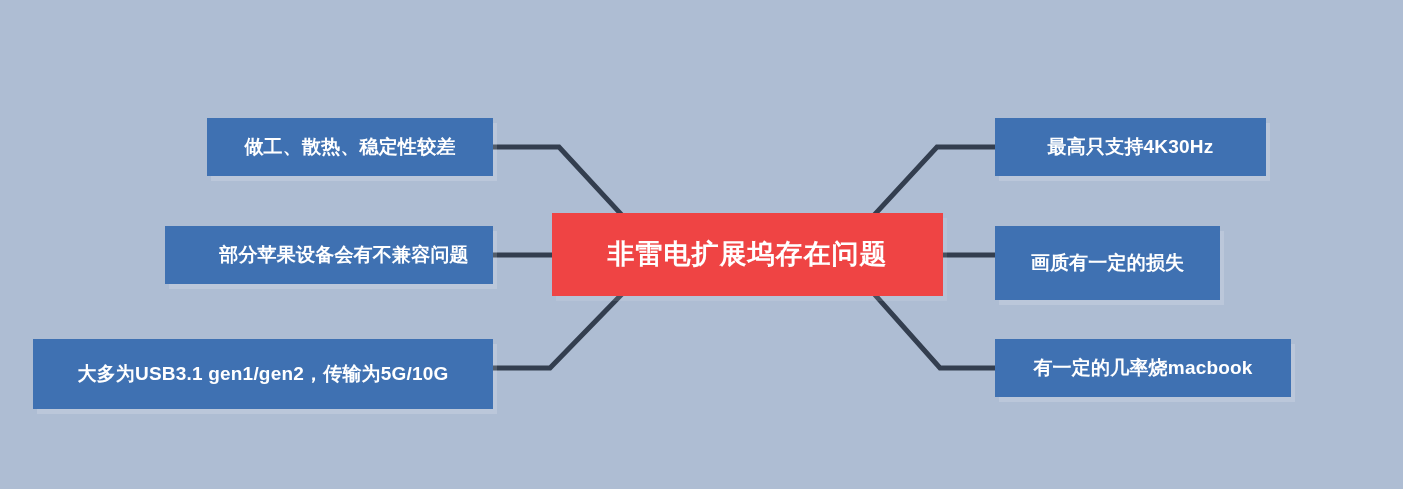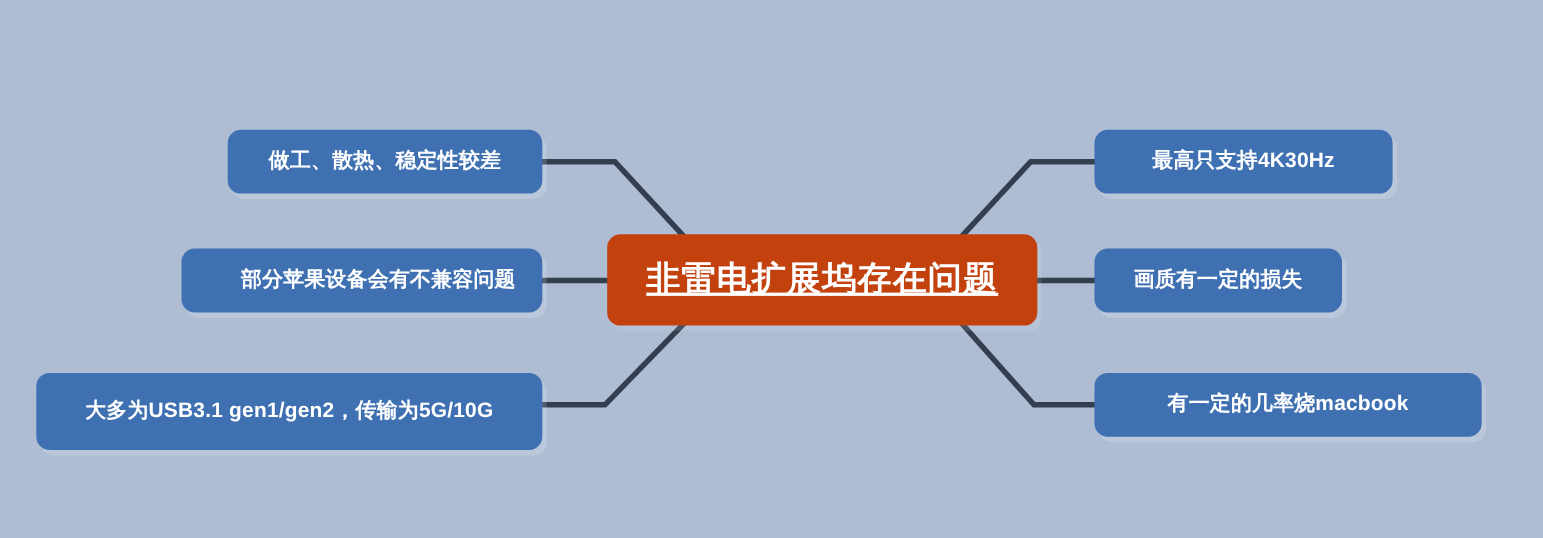--- a/index.html
+++ b/index.html
@@ -32,44 +32,42 @@
     box-sizing: border-box;
     display: flex;
     align-items: center;
     justify-content: center;
     color: #ffffff;
     font-weight: bold;
     letter-spacing: 0.2px;
     text-align: center;
     white-space: nowrap;
     line-height: 1.1;
-    border-radius: 12px;
   }
   .node.branch {
     background: #3f71b2;
     box-shadow: 4px 5px 0 rgba(255,255,255,0.16);
     font-size: 19px;
   }
   .node.center {
-    background: #c2410c;
+    background: #ef4444;
     box-shadow: 4px 5px 0 rgba(255,255,255,0.10);
-    font-size: 31px;
+    font-size: 27px;
     letter-spacing: 1px;
-    text-decoration: underline;
   }
   
   #node-center   { left: 552px; top: 213px; width: 391px; height: 83px; }
 
   #node-left-0   { left: 207px; top: 118px; width: 286px; height: 58px; }
   #node-left-1   { left: 165px; top: 226px; width: 328px; height: 58px; padding-left: 30px; }
   #node-left-2   { left:  33px; top: 339px; width: 460px; height: 70px; }
 
   #node-right-0  { left: 995px; top: 118px; width: 271px; height: 58px; }
-  #node-right-1  { left: 995px; top: 226px; width: 225px; height: 58px; }
-  #node-right-2  { left: 995px; top: 339px; width: 352px; height: 58px; }
+  #node-right-1  { left: 995px; top: 226px; width: 225px; height: 74px; }
+  #node-right-2  { left: 995px; top: 339px; width: 296px; height: 58px; }
 </style>
 </head>
 <body>
 
 <div id="canvas">
 
   <svg class="connectors" viewBox="0 0 1403 489" width="1403" height="489" xmlns="http://www.w3.org/2000/svg">
 
     <polyline points="493,147 559,147 620,213" fill="none" stroke="#333e4f" stroke-width="5" stroke-linecap="square" stroke-linejoin="miter"></polyline>
 

